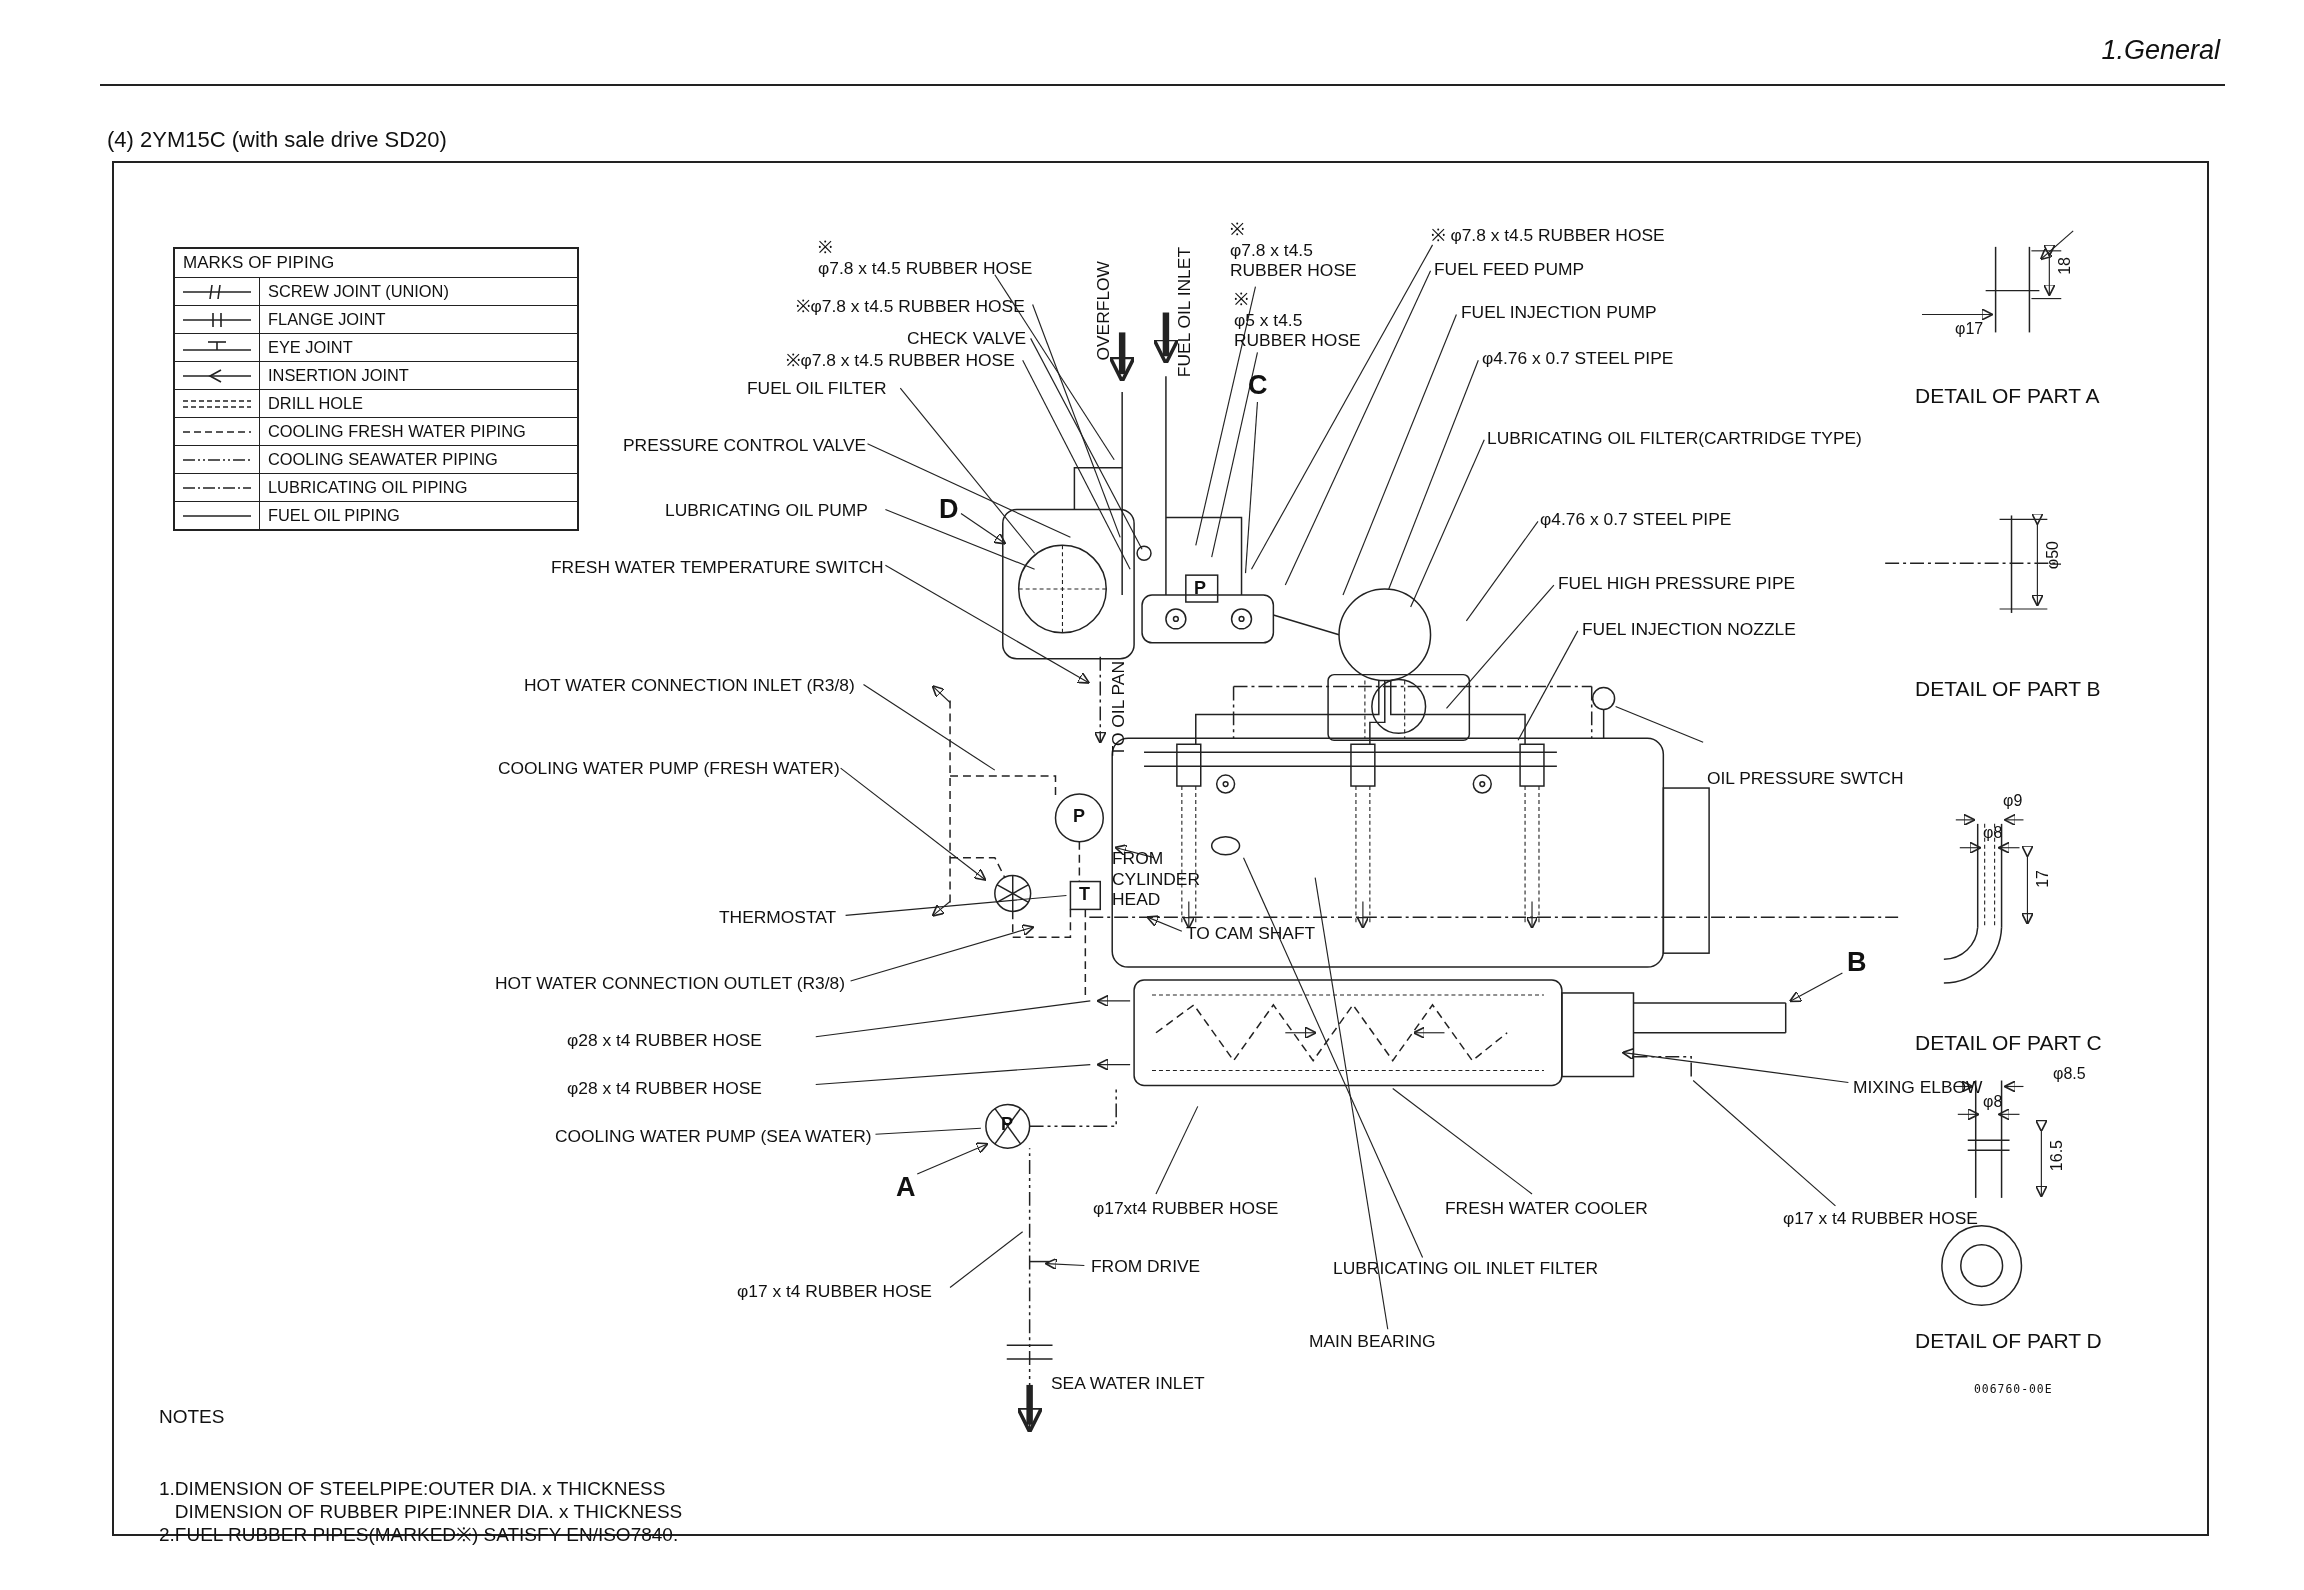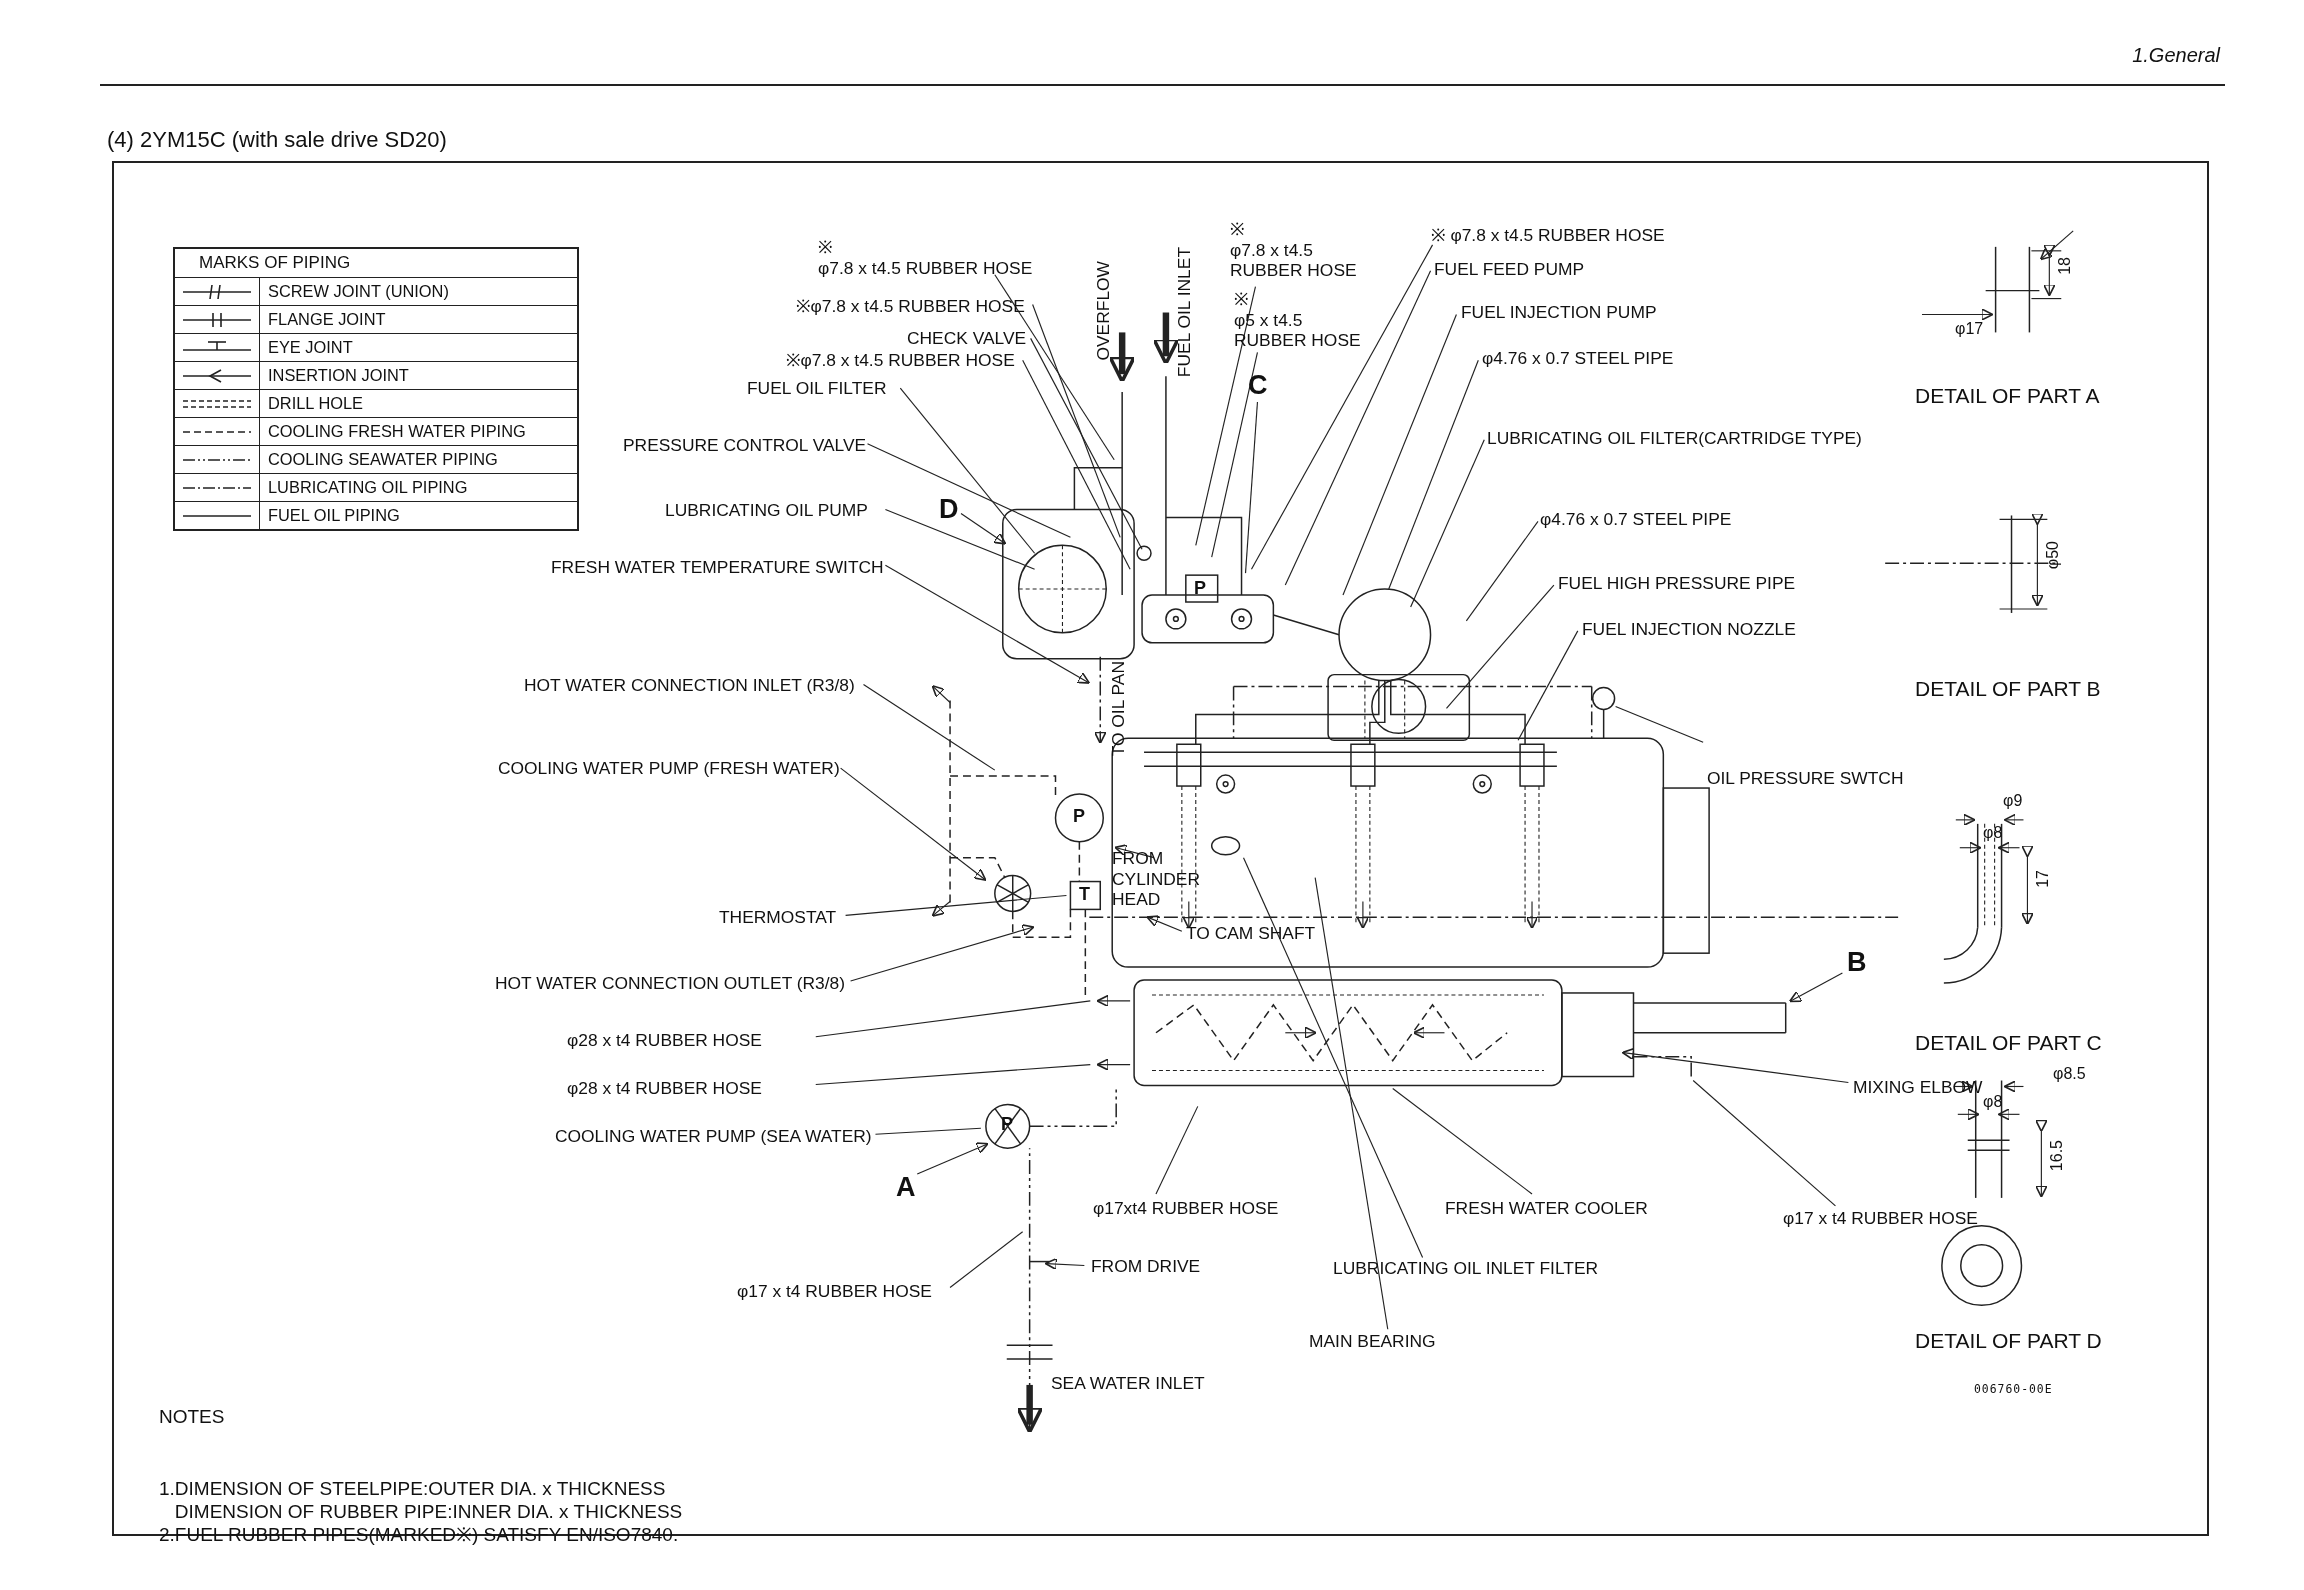--- a/index.html
+++ b/index.html
@@ -1,31 +1,31 @@
 <!DOCTYPE html>
 <html><head>
 <meta charset="utf-8">
 <style>
   html,body{margin:0;padding:0;background:#e8e8e6;}
   .page{position:relative;width:2304px;height:1590px;background:#ffffff;
         font-family:"Liberation Sans",sans-serif;color:#111;overflow:hidden;}
-  .hdr{position:absolute;right:84px;top:44px;font-size:20px;font-style:italic;text-align:right;}
+  .hdr{position:absolute;right:84px;top:35px;font-size:27px;font-style:italic;text-align:right;}
   .hdr-rule{position:absolute;left:100px;top:84px;width:2125px;border-top:2px solid #222;}
   .title{position:absolute;left:107px;top:127px;font-size:22px;}
   .frame{position:absolute;left:112px;top:161px;width:2093px;height:1371px;border:2.4px solid #222;}
   .art{position:absolute;left:0;top:0;width:2304px;height:1590px;}
   .art line,.art path,.art rect,.art circle,.art polyline,.art ellipse{stroke:#222;fill:none;stroke-width:1.5px;}
   .art .ld{stroke-width:1.15px;}
   .art .thick{stroke-width:6.5px;}
   .art .fw{stroke-dasharray:8 5;}
   .art .sw{stroke-dasharray:14 4 3 4 3 4;}
   .art .lo{stroke-dasharray:14 4 3 4;}
   .art .dh{stroke-dasharray:4 3;stroke-width:1.1px;}
   .legend{position:absolute;left:173px;top:247px;width:402px;border:2.2px solid #222;background:#fff;font-size:17px;}
-  .legend-title{border-bottom:1.4px solid #222;padding:4px 24px;}
+  .legend-title{border-bottom:1.4px solid #222;padding:4px 8px;}
   .legend-row{display:flex;border-bottom:1.2px solid #222;height:27px;align-items:center;}
   .legend-row:last-child{border-bottom:none;}
   .legend-sym{width:84px;align-self:stretch;border-right:1.2px solid #222;display:flex;align-items:center;justify-content:center;}
   .legend-sym svg *{stroke:#222;stroke-width:1.6;fill:none;}
   .legend-label{padding-left:8px;white-space:nowrap;font-size:16.4px;}
   .callouts{position:absolute;inset:0;}
   .co{position:absolute;font-size:17.4px;line-height:1.18;white-space:pre;}
   .co.letter{font-weight:bold;font-size:27px;}
   .co.symbol{font-weight:bold;font-size:18px;}
   .co.caption{font-size:21px;}

